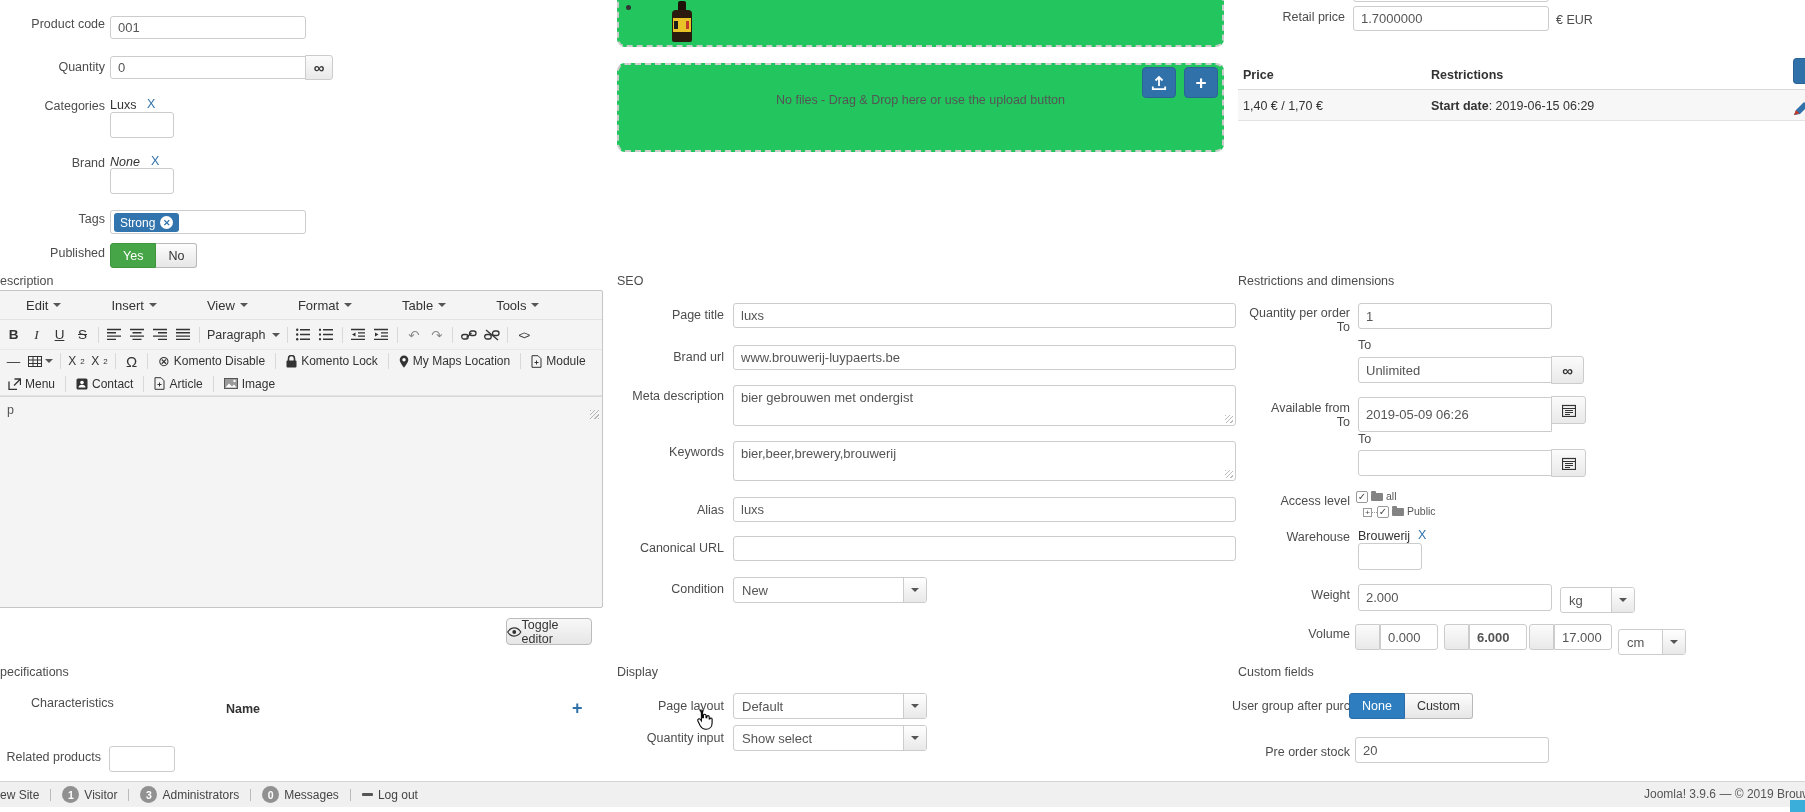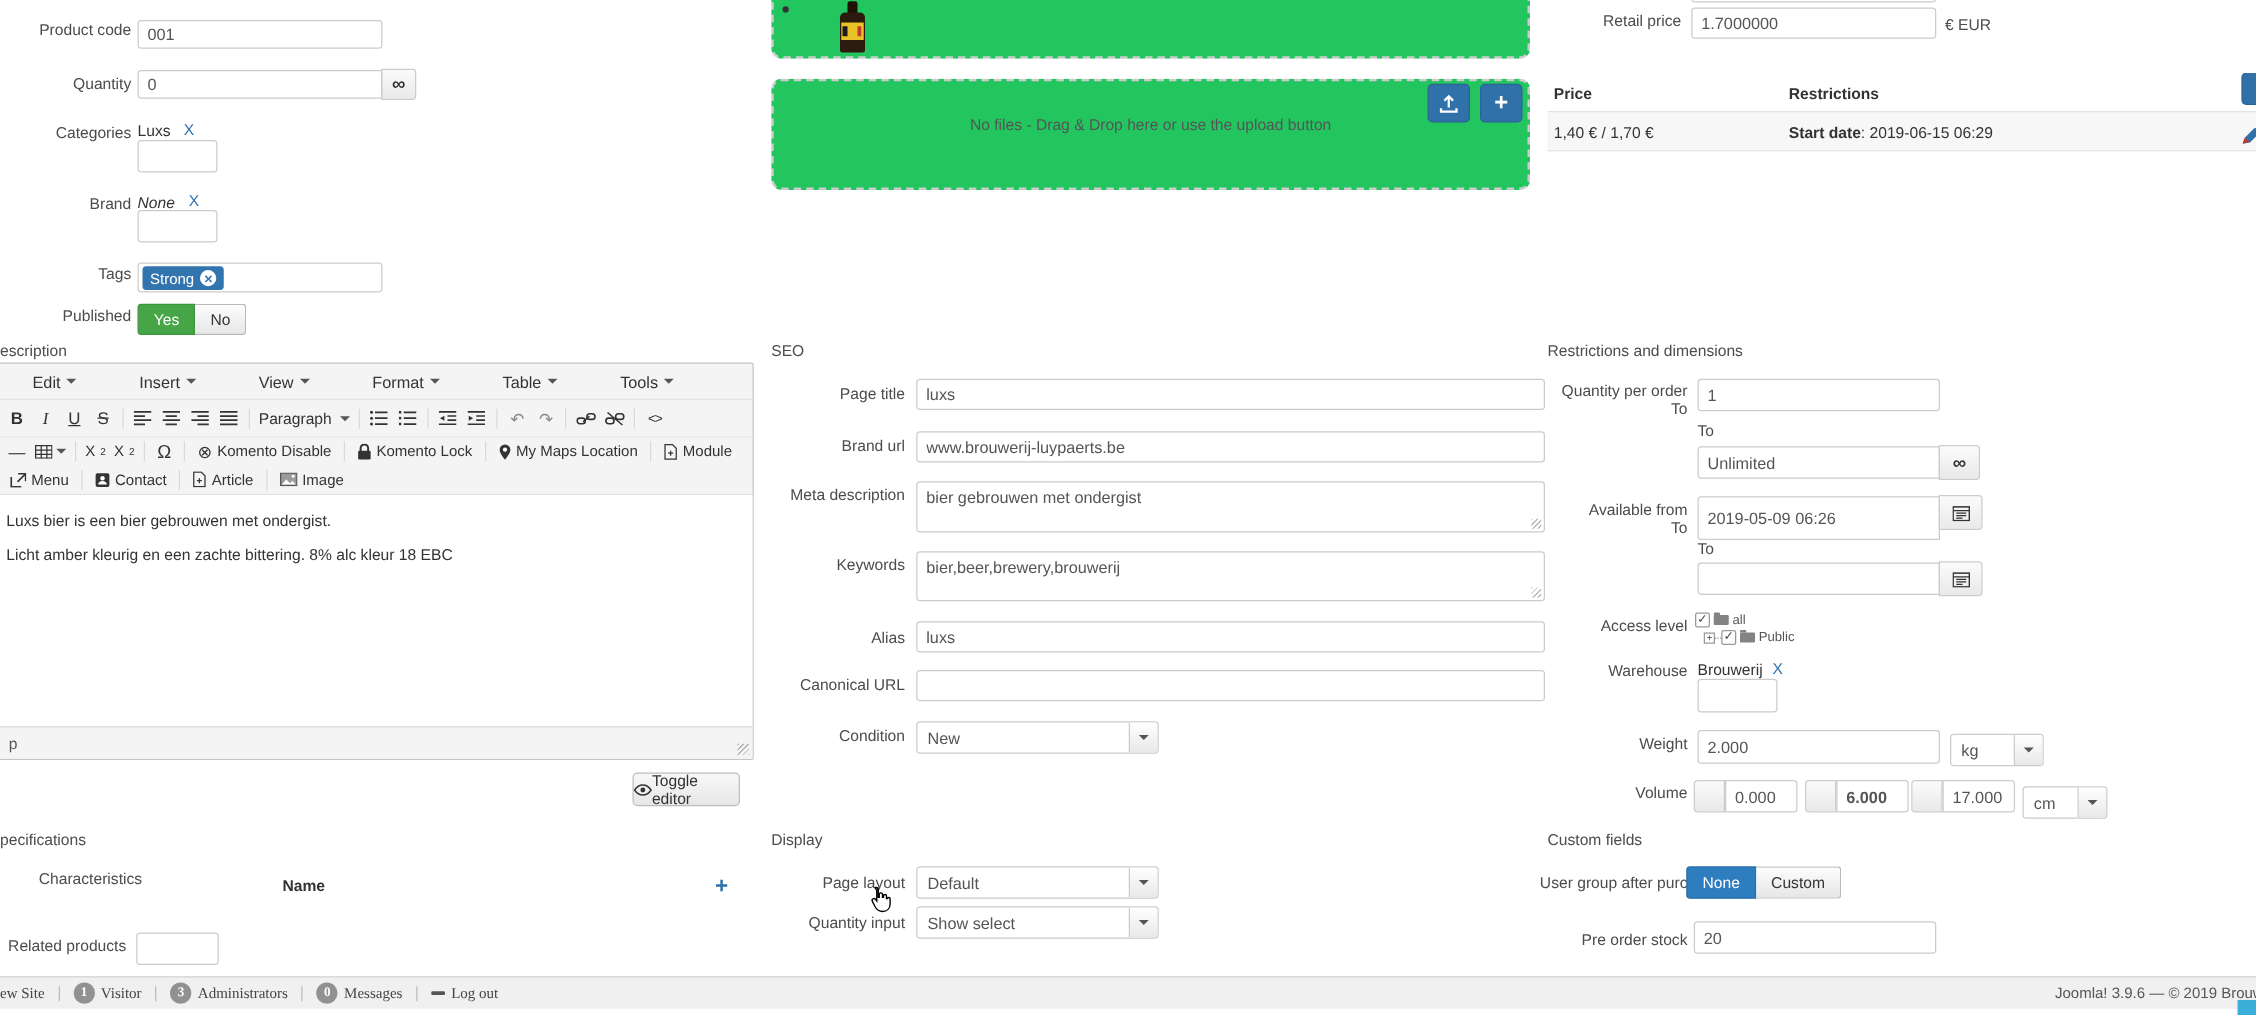--- a/index.html
+++ b/index.html
@@ -90,21 +90,21 @@
   
   .pt-head { position:absolute; font-size:12.5px; font-weight:bold; color:#333; }
   .pt-row { position:absolute; background:#f7f7f7; border-bottom:1px solid #e3e3e3; }
 
   
   #footer { position:absolute; left:0; top:781px; width:1805px; height:26px; background:#f0f0f0;
     border-top:1px solid #d4d4d4; display:flex; align-items:center; font-size:12px; color:#444; }
   .f-sep { width:1px; height:12px; background:#bbb; margin:0 11px; }
   .f-badge { width:17px; height:17px; border-radius:50%; background:#919191; color:#fff; font-size:10.5px; font-weight:bold;
     display:inline-flex; align-items:center; justify-content:center; margin-right:5px; }
-  .f-item { display:flex; align-items:center;font-family:Liberation Serif, serif; }
+  .f-item { display:flex; align-items:center; }
   .logout-dash { width:11px; height:3px; background:#555; border-radius:1px; margin-right:5px; }
 
   
   .bottle { position:absolute; left:669px; top:1px; width:26px; height:41px; }
   .bottle .neck { position:absolute; left:9px; top:0; width:8px; height:12px; background:#1e1208; border-radius:2px 2px 0 0; }
   .bottle .body { position:absolute; left:3px; top:9px; width:20px; height:32px; background:#2b1a0e; border-radius:4px 4px 2px 2px; }
   .bottle .blabel { position:absolute; left:4px; top:17px; width:18px; height:14px; background:#e8c227; }
   .bottle .bmark1 { position:absolute; left:1px; top:3px; width:4px; height:8px; background:#1c1c1c; }
   .bottle .bmark2 { position:absolute; right:2px; top:3px; width:3px; height:8px; background:#c0392b; }
 
@@ -333,24 +333,20 @@
       <span class="tb-btn tb-lbl">
           <svg width="14" height="11" viewBox="0 0 14 11">
             <rect x="0.5" y="0.5" width="13" height="10" fill="#9a9a9a" stroke="#555"></rect>
             <path d="M1.5 9.5l3.5-4 3 3 2-2 2.5 3z" fill="#fff"></path>
             <circle cx="10.5" cy="3" r="1.2" fill="#fff"></circle>
           </svg>
           <span>Image</span>
         </span>
     </div>
 
-    <div id="ed-content">
-      <div class="abs" style="left:6px;top:14px">Luxs bier is een bier gebrouwen met ondergist.</div>
-      <div class="abs" style="left:6px;top:41px">Licht amber kleurig en een zachte bittering. 8% alc kleur 18 EBC</div>
-    </div>
 
     <div id="ed-status">
       <span>p</span>
       <span class="grip"></span>
     </div>
   </div>
 
   <div class="btn-gray" style="left:506px;top:618px;width:86px;height:27px">
     <svg width="15" height="10" viewBox="0 0 15 10">
         <path d="M0.7 5S3.4 0.8 7.5 0.8 14.3 5 14.3 5 11.6 9.2 7.5 9.2 0.7 5 0.7 5z" fill="none" stroke="#333" stroke-width="1.2"></path>

